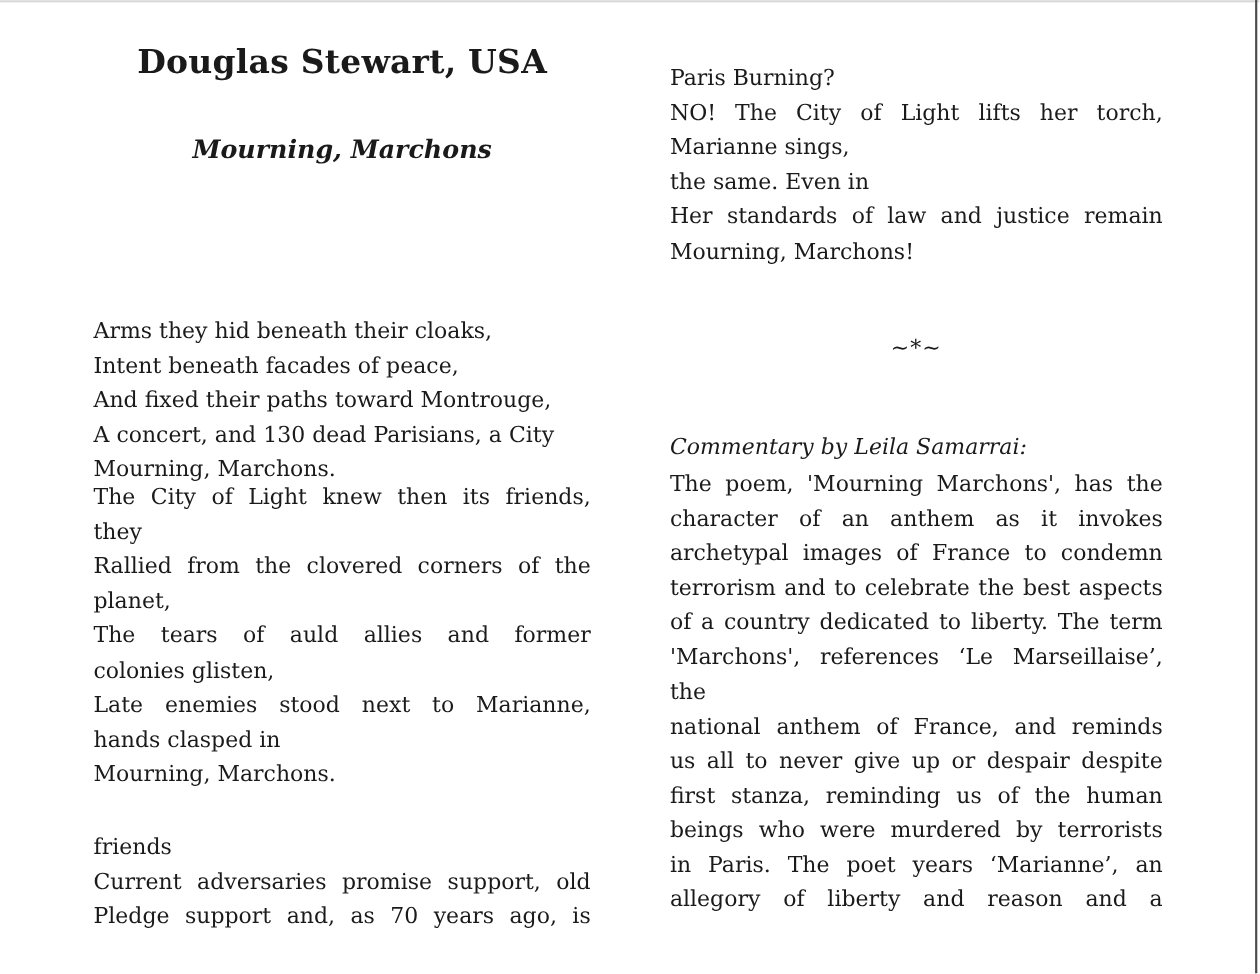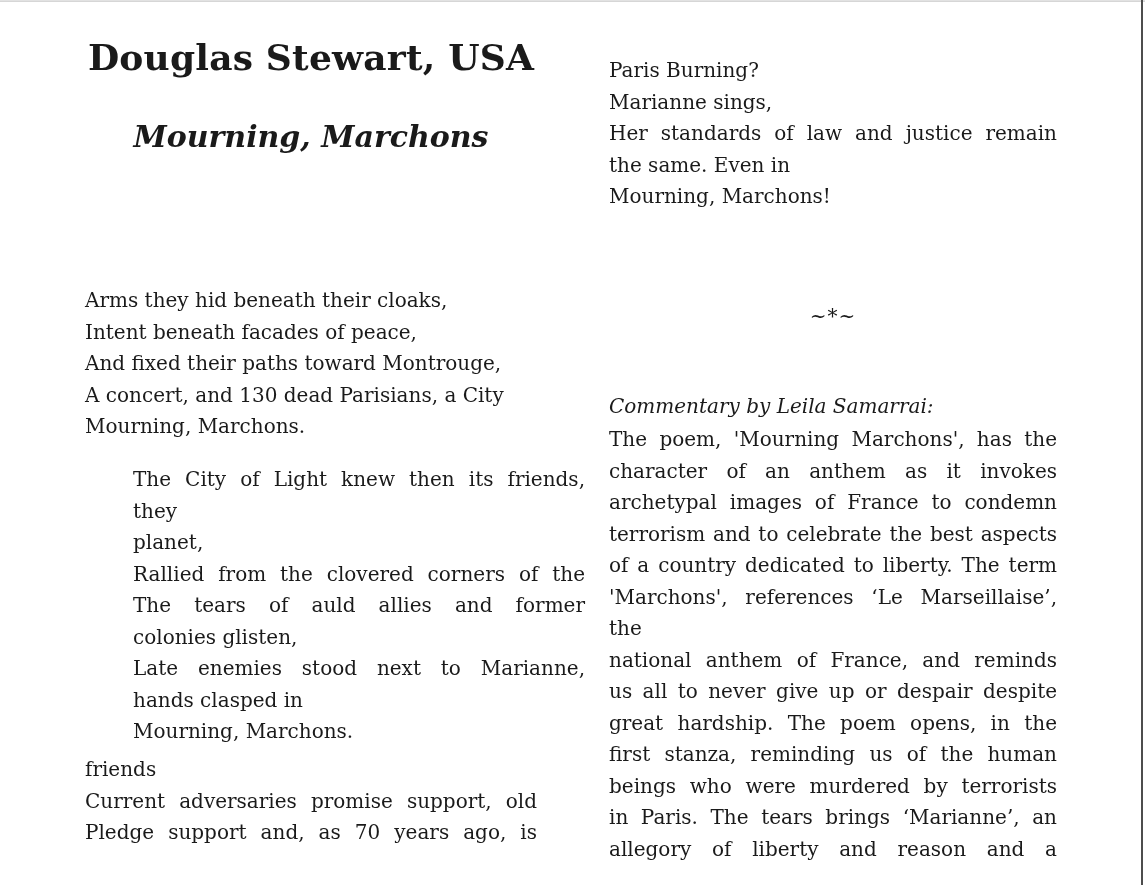--- a/index.html
+++ b/index.html
@@ -40,34 +40,34 @@
     white-space: normal;
   }
   .j {
     text-align: justify;
     text-align-last: justify;
     -moz-text-align-last: justify;
   }
 
   .author-heading {
     top: 36px;
-    font-size: 36px; font-weight: bold;
+    font-size: 30px; font-weight: bold;
     line-height: 42px;
     text-align: center;
     letter-spacing: 0.2px;
   }
   .poem-title {
     top: 118px;
-    font-size: 30px; font-weight: bold; font-style: italic;
+    font-size: 23px; font-weight: bold; font-style: italic;
     line-height: 38px;
     text-align: center;
   }
 
   .stanza1 { top: 259px; margin-top: 26px; }
-  .stanza2 { top: 464px; margin-left: 48px; }
+  .stanza2 { top: 436px; }
   .stanza3 { top: 754px; }
 
   .stanza4 { top: 31px; }
 
   .separator {
     top: 277px;
     font-size: 20px; line-height: 31.5px;
     text-align: center;
     letter-spacing: 1px;
   }
@@ -92,61 +92,61 @@
       <div class="ln">Arms they hid beneath their cloaks,</div>
       <div class="ln">Intent beneath facades of peace,</div>
       <div class="ln">And fixed their paths toward Montrouge,</div>
       <div class="ln">A concert, and 130 dead Parisians, a City</div>
       <div class="ln">Mourning, Marchons.</div>
     </div>
 
     <div class="block stanza2">
       <div class="ln j">The City of Light knew then its friends,</div>
       <div class="ln">they</div>
+      <div class="ln j">Rallied from the clovered corners of the</div>
       <div class="ln">planet,</div>
-      <div class="ln j">Rallied from the clovered corners of the</div>
       <div class="ln j">The tears of auld allies and former</div>
       <div class="ln">colonies glisten,</div>
       <div class="ln j">Late enemies stood next to Marianne,</div>
       <div class="ln">hands clasped in</div>
       <div class="ln">Mourning, Marchons.</div>
     </div>
 
     <div class="block stanza3">
       <div class="ln">friends</div>
       <div class="ln j">Current adversaries promise support, old</div>
       <div class="ln j">Pledge support and, as 70 years ago, is</div>
     </div>
 
   </div>
 
   <div class="col col-right">
 
     <div class="block stanza4">
       <div class="ln">Paris Burning?</div>
+      <div class="ln j">NO! The City of Light lifts her torch,</div>
       <div class="ln">Marianne sings,</div>
+      <div class="ln">the same. Even in</div>
       <div class="ln j">Her standards of law and justice remain</div>
-      <div class="ln">the same. Even in</div>
       <div class="ln">Mourning, Marchons!</div>
     </div>
 
     <div class="block separator">~*~</div>
 
     <div class="block commentary-heading">Commentary by Leila Samarrai:</div>
 
     <div class="block commentary">
       <div class="ln j">The poem, 'Mourning Marchons', has the</div>
       <div class="ln j">character of an anthem as it invokes</div>
       <div class="ln j">archetypal images of France to condemn</div>
       <div class="ln j">terrorism and to celebrate the best aspects</div>
       <div class="ln j">of a country dedicated to liberty. The term</div>
       <div class="ln j">'Marchons', references ‘Le Marseillaise’, the</div>
       <div class="ln j">national anthem of France, and reminds</div>
       <div class="ln j">us all to never give up or despair despite</div>
-      <div class="ln j">great hardship. The poem opens, in the</div>
       <div class="ln j">first stanza, reminding us of the human</div>
       <div class="ln j">beings who were murdered by terrorists</div>
-      <div class="ln j">in Paris. The tears brings ‘Marianne’, an</div>
+      <div class="ln j">in Paris. The poet years ‘Marianne’, an</div>
       <div class="ln j">allegory of liberty and reason and a</div>
     </div>
 
   </div>
 </div>
 
 </body></html>

